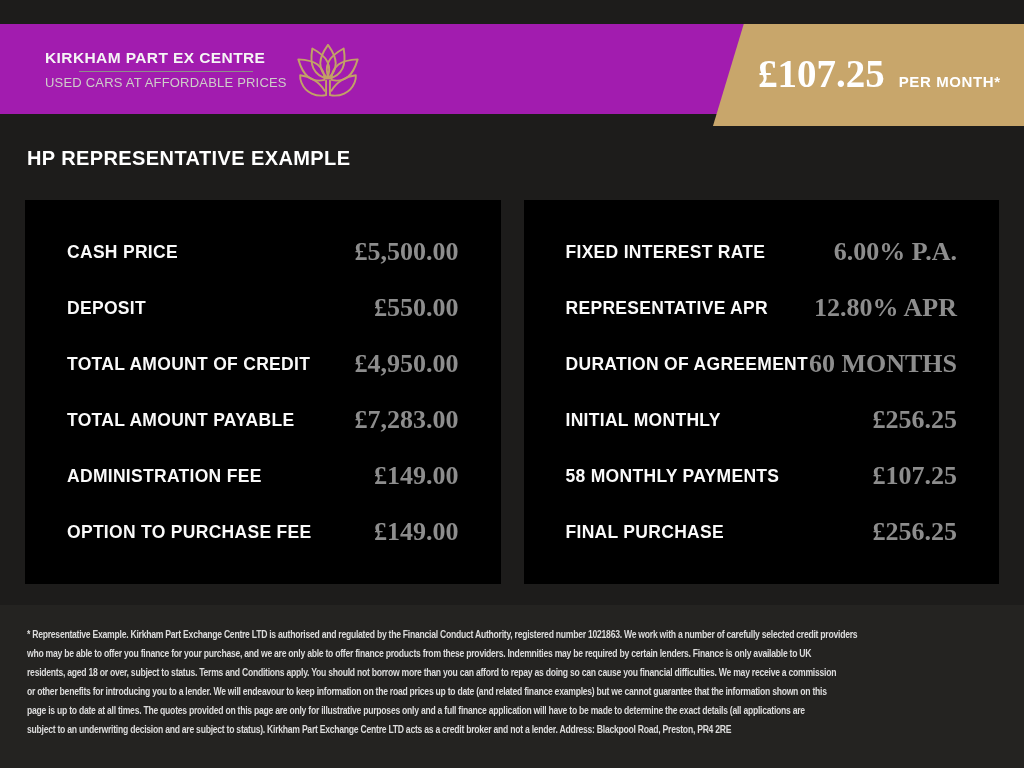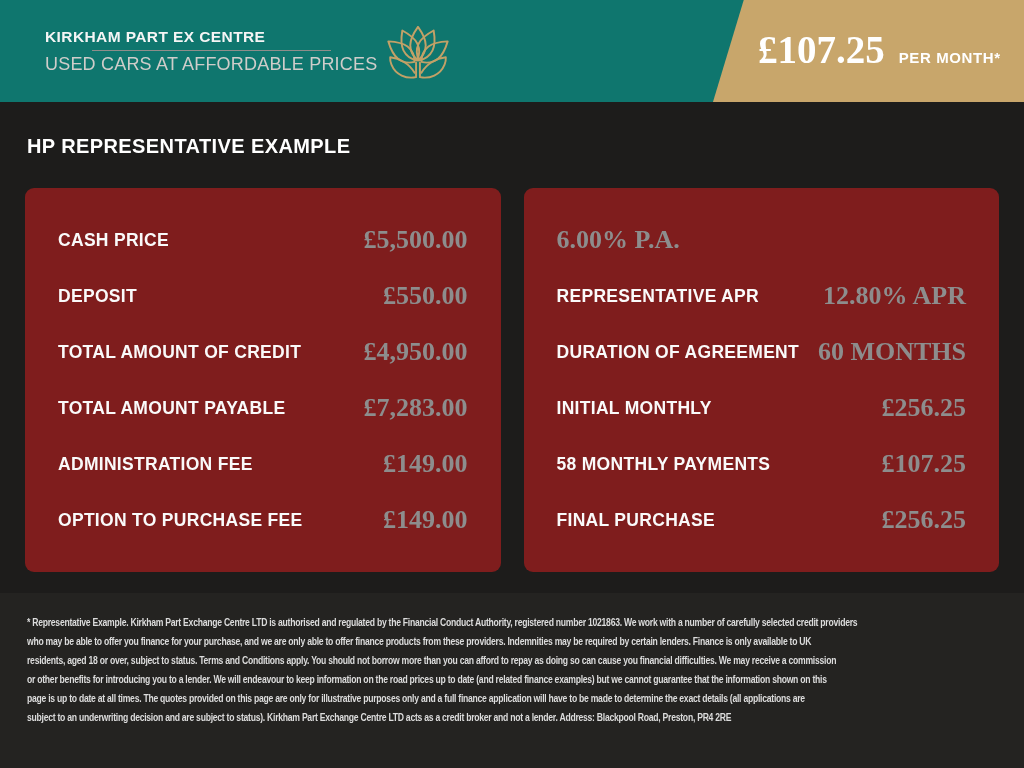--- a/index.html
+++ b/index.html
@@ -5,33 +5,33 @@
   html,body{margin:0;padding:0;}
   body{
     width:1024px;height:768px;overflow:hidden;
     background:#1d1c1b;
     font-family:"Liberation Sans",sans-serif;
     -webkit-font-smoothing:antialiased;
   }
 
   
   .site-header{
-    position:relative;height:102px;background:#0f766e;
+    position:relative;height:90px;background:#a21caf;margin-top:24px;
   }
   .brand{
     position:absolute;left:45px;top:0;bottom:0;
     display:flex;align-items:center;gap:10px;
   }
   .brand-name{
     color:#f5f5f5;font-weight:bold;font-size:15.5px;letter-spacing:.4px;
     white-space:nowrap;
   }
   .brand-divider{height:1px;background:#8f8d8a;width:72%;margin:4px auto 3px auto;}
   .brand-tagline{
-    color:#cfcdca;font-size:18px;letter-spacing:.2px;white-space:nowrap;
+    color:#cfcdca;font-size:13px;letter-spacing:.2px;white-space:nowrap;
   }
   .lotus{flex:0 0 auto;margin-top:2px;}
 
   .price-badge{
     position:absolute;right:0;top:0;width:324px;height:102px;
     background:#c8a66b;
     clip-path:polygon(13.5% 0,100% 0,100% 100%,4% 100%);
     display:flex;align-items:baseline;box-sizing:border-box;
     padding:30px 0 0 58px;
   }
@@ -45,23 +45,22 @@
   }
 
   
   .main{height:491px;background:#1d1c1b;box-sizing:border-box;padding-top:33px;}
   .page-title{
     margin:0 0 8px 27px;color:#ffffff;font-size:20px;font-weight:bold;
     letter-spacing:.4px;line-height:1.15;
   }
   .panels{display:flex;gap:23px;margin:30px 25px 0 25px;}
   .panel{
-    flex:1 1 0;background:#7f1d1d;box-sizing:border-box;
-    padding:24px 33px;
-    border-radius:9px;
+    flex:1 1 0;background:#000000;box-sizing:border-box;
+    padding:24px 42px;
   }
   .frow{display:flex;justify-content:space-between;align-items:center;height:56px;}
   .flabel{
     color:#fafafa;font-weight:bold;font-size:17.5px;letter-spacing:.3px;
     white-space:nowrap;
   }
   .fvalue{
     font-family:"Liberation Serif",serif;font-weight:bold;font-size:26px;
     color:#8d8d8d;white-space:nowrap;
   }
@@ -134,20 +133,21 @@
         <span class="fvalue">£149.00</span>
       </div>
       <div class="frow">
         <span class="flabel">OPTION TO PURCHASE FEE</span>
         <span class="fvalue">£149.00</span>
       </div>
     </section>
 
     <section class="panel">
       <div class="frow">
+        <span class="flabel">FIXED INTEREST RATE</span>
         <span class="fvalue">6.00% P.A.</span>
       </div>
       <div class="frow">
         <span class="flabel">REPRESENTATIVE APR</span>
         <span class="fvalue">12.80% APR</span>
       </div>
       <div class="frow">
         <span class="flabel">DURATION OF AGREEMENT</span>
         <span class="fvalue">60 MONTHS</span>
       </div>

